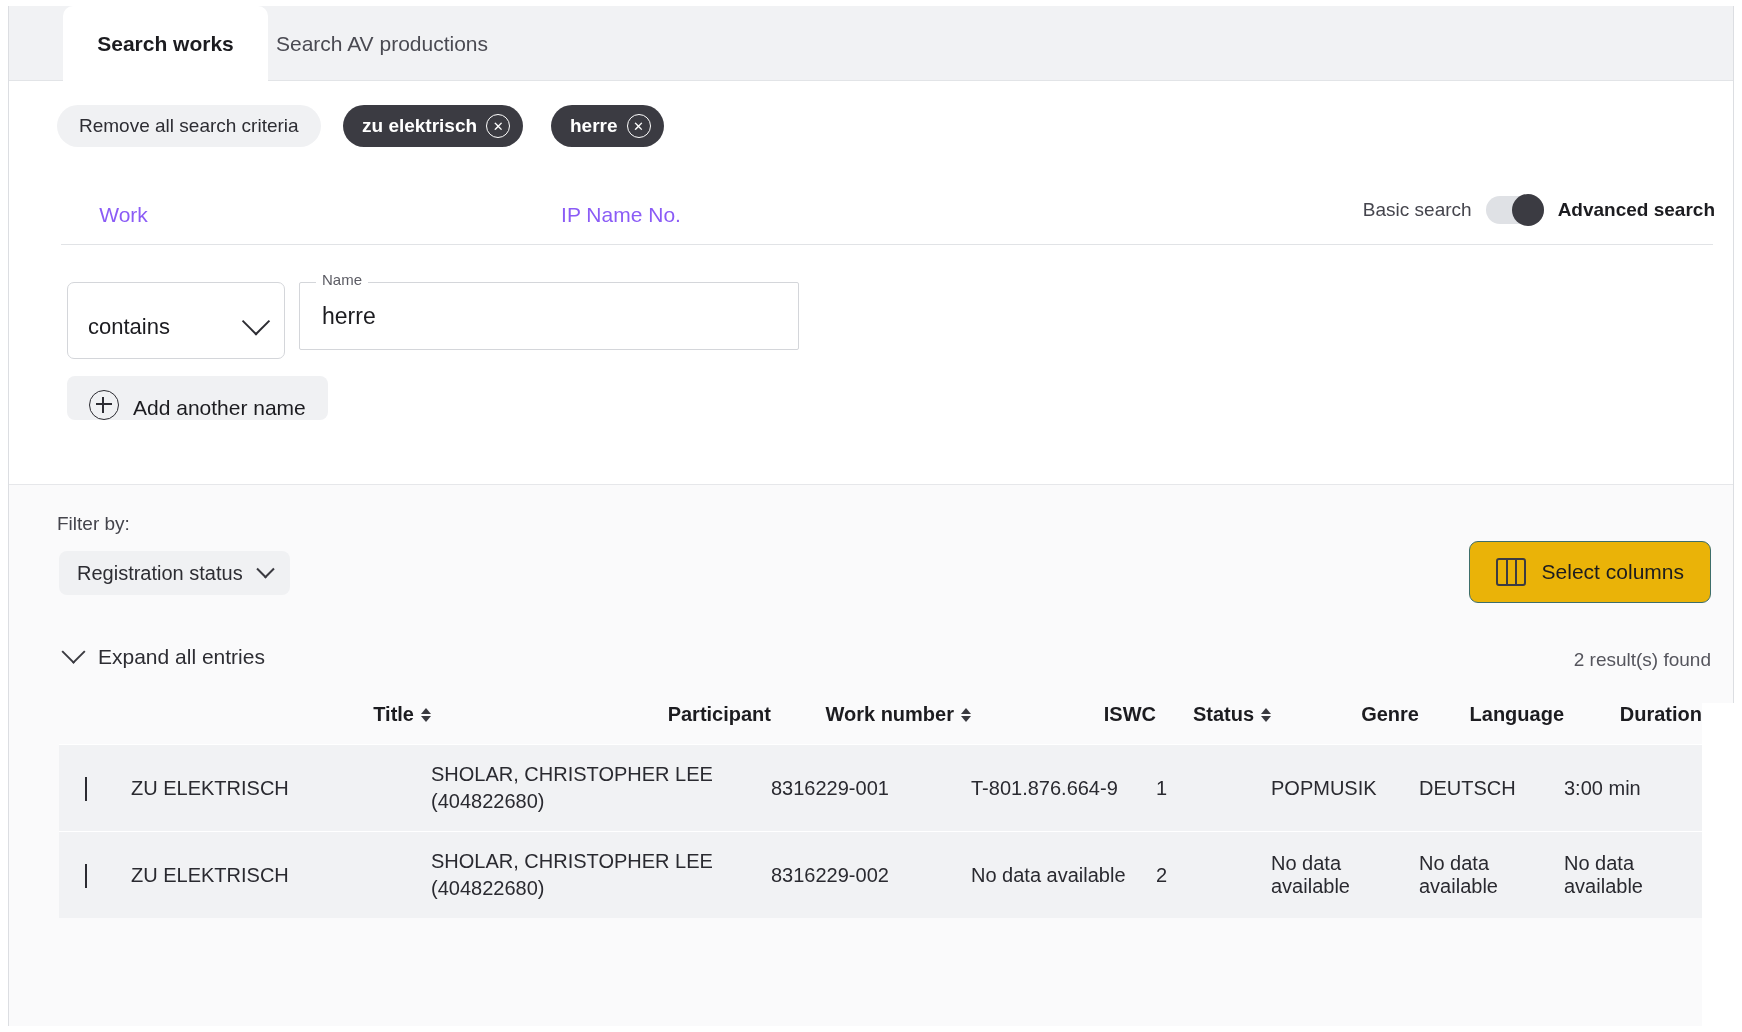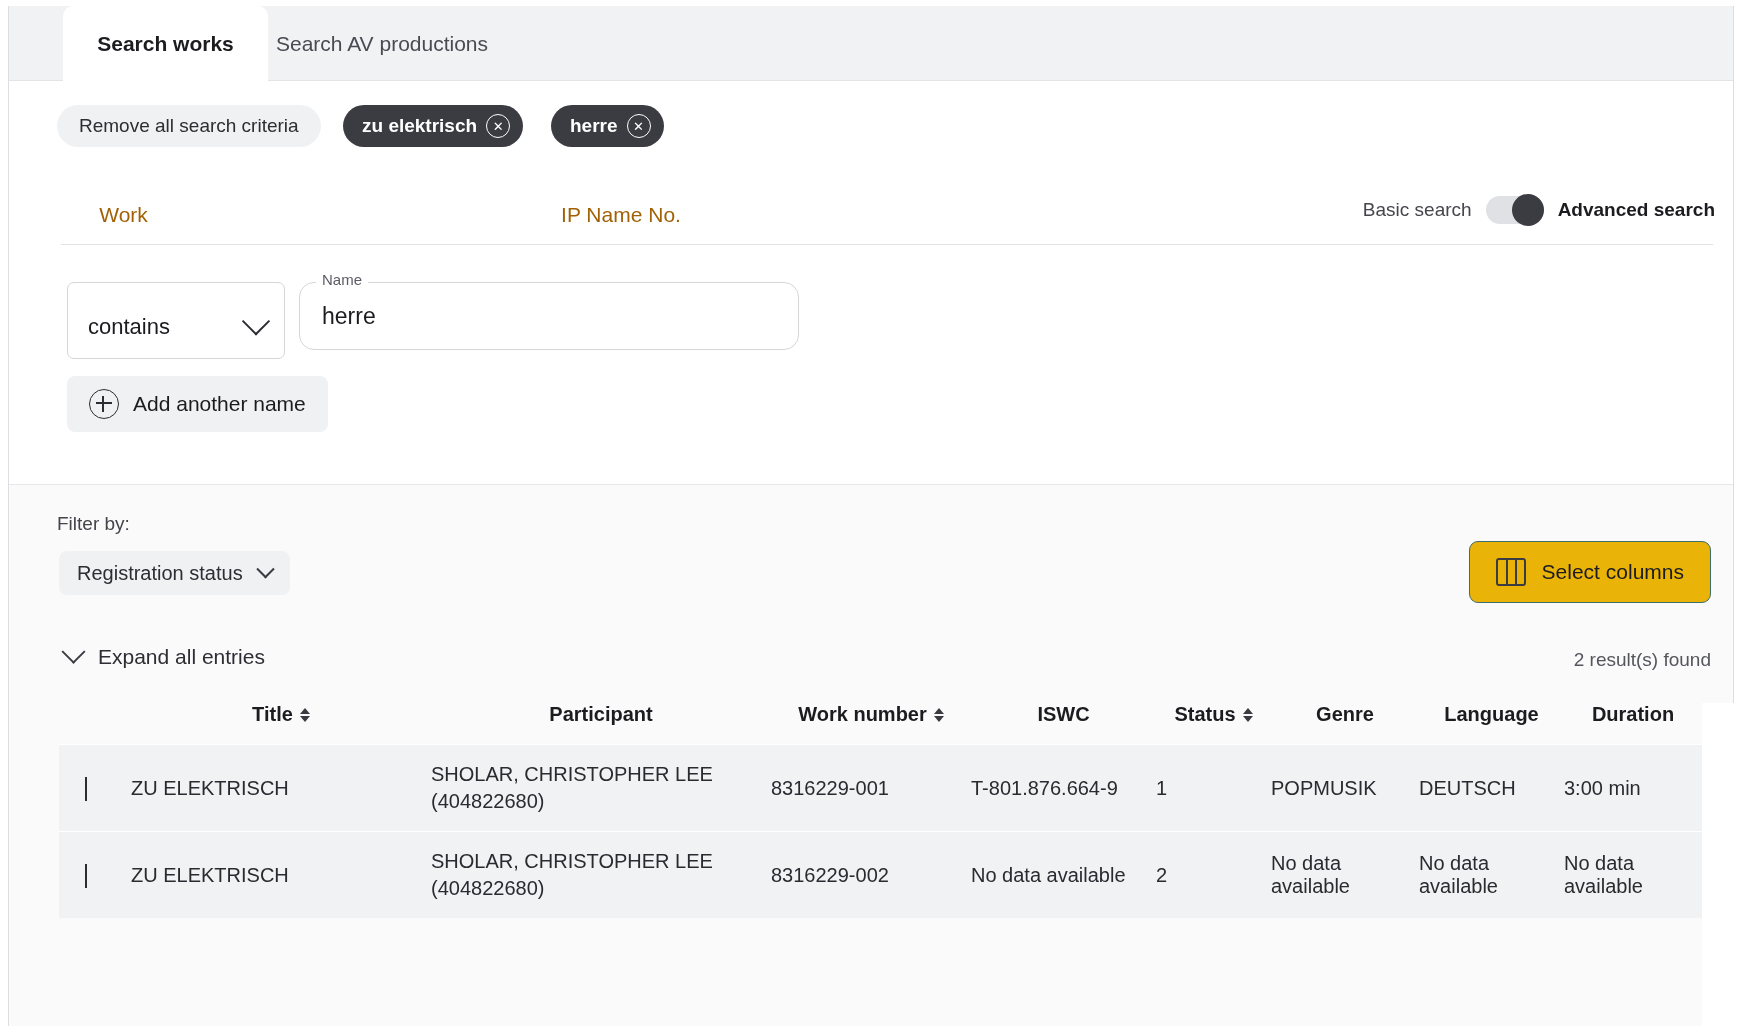--- a/index.html
+++ b/index.html
@@ -161,21 +161,21 @@
     border-bottom: 1px solid #e1e3e6;
   }
   .subtab {
     position: absolute;
     top: 0;
     height: 57px;
     display: flex;
     align-items: center;
     justify-content: center;
     font-size: 21px;
-    color: #a16207;
+    color: #8b5cf6;
     cursor: pointer;
     box-sizing: border-box;
     white-space: nowrap;
   }
   .subtab.active {
     color: #1c1c20;
     font-weight: bold;
     border-bottom: 3px solid #2f2f35;
   }
   #subtab-0 { left: 0px;   width: 125px; }
@@ -218,21 +218,21 @@
     transform: rotate(45deg) translate(-4px,-4px);
     flex: 0 0 auto;
   }
   .text-field {
     position: absolute;
     left: 290px;
     top: 38px;
     width: 500px;
     height: 68px;
     border: 1px solid #d4d6da;
-    border-radius: 15px;
+    border-radius: 2px;
     background: #ffffff;
     box-sizing: border-box;
   }
   .field-legend {
     position: absolute;
     left: 16px;
     top: -12px;
     background: #ffffff;
     padding: 0 6px;
     font-size: 15px;
@@ -246,25 +246,25 @@
     bottom: 0;
     display: flex;
     align-items: center;
     font-size: 23px;
     color: #1c1c20;
   }
   .add-btn {
     position: absolute;
     left: 58px;
     top: 132px;
-    height: 56px;
+    height: 44px;
     background: #f0f1f3;
     border-radius: 8px;
     display: inline-flex;
-    align-items: center;
+    align-items: flex-end;
     gap: 14px;
     padding: 0 22px;
     cursor: pointer;
     box-sizing: border-box;
   }
   .plus-icon {
     width: 28px;
     height: 28px;
     border-radius: 50%;
     border: 1.8px solid #2c2c32;
@@ -399,21 +399,21 @@
     top: 218px;
     width: 1643px;
     box-sizing: border-box;
   }
   .tbl {
     width: 1643px;
     border-collapse: collapse;
     table-layout: fixed;
   }
   .tbl th {
-    text-align: center;
+    text-align: right;
     font-size: 20px;
     font-weight: bold;
     color: #1c1c20;
     padding: 0 0 18px 0;
     vertical-align: bottom;
     white-space: nowrap;
     margin-left: 21px;
   }
   .tbl td {
     font-size: 20px;

